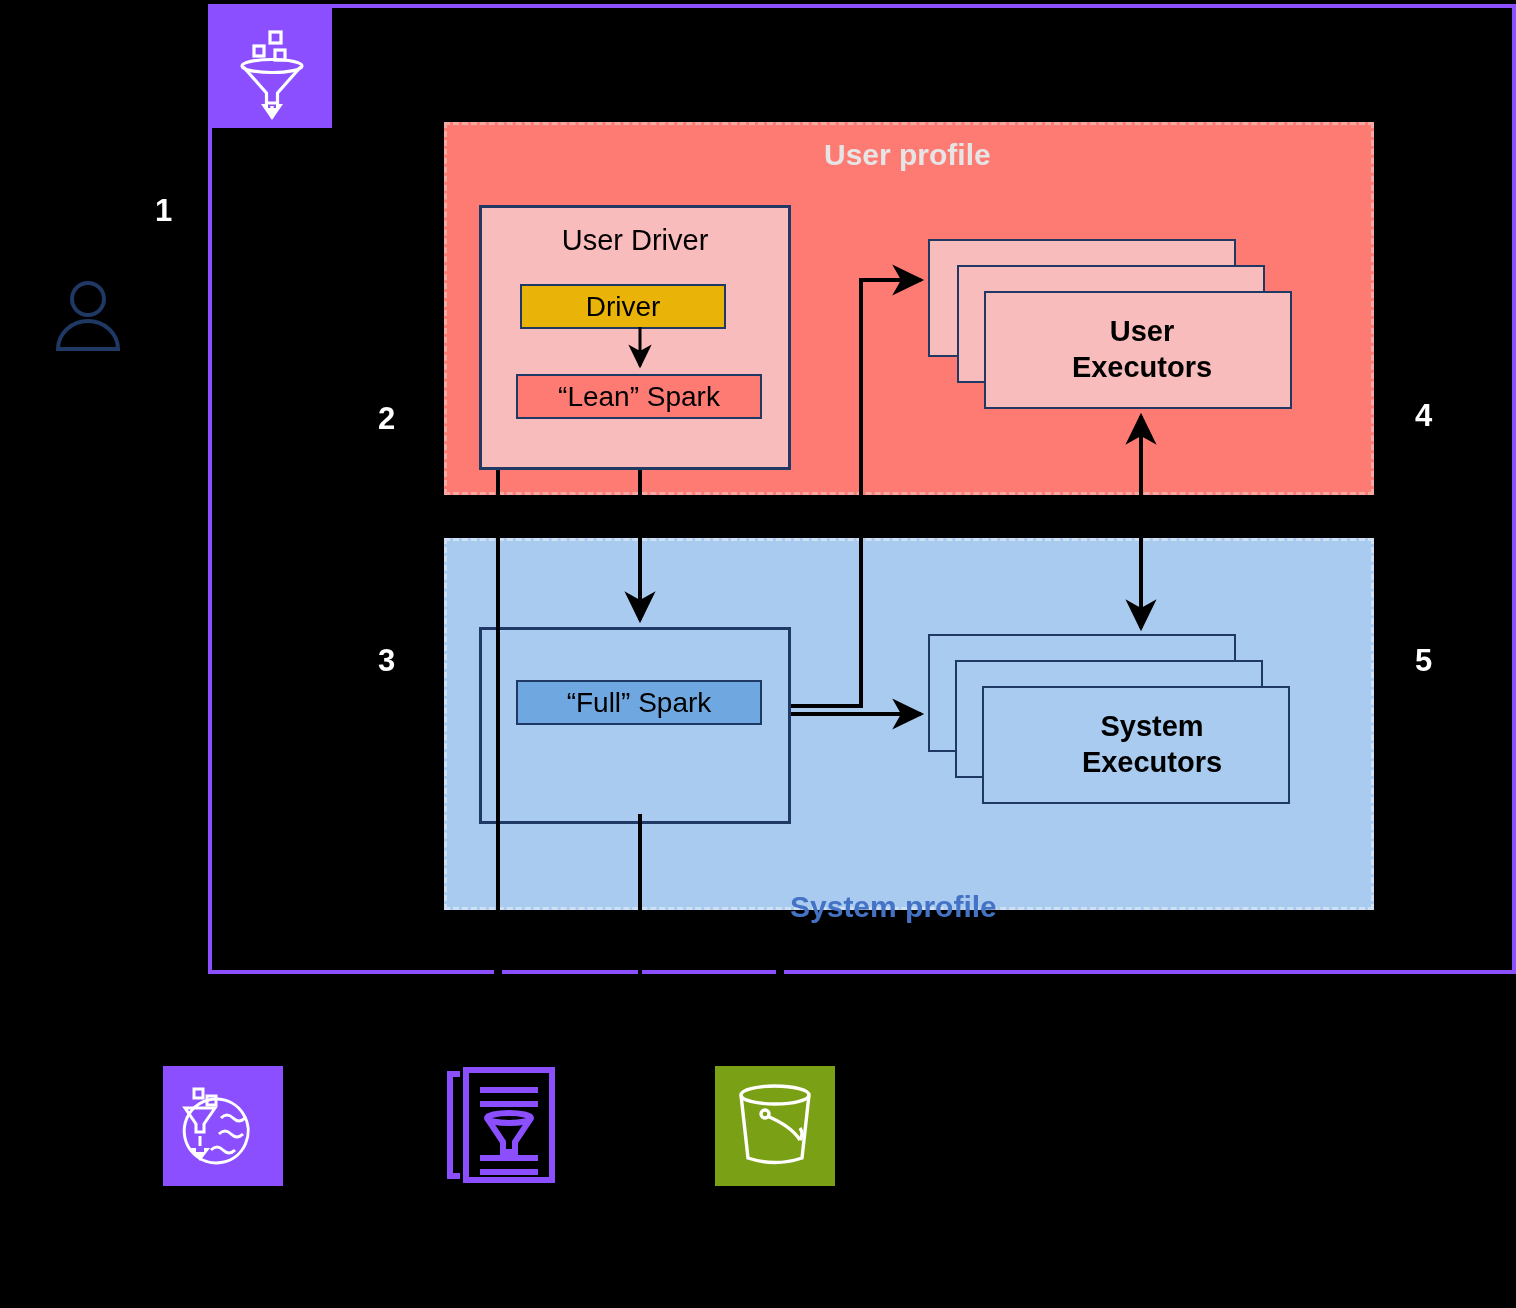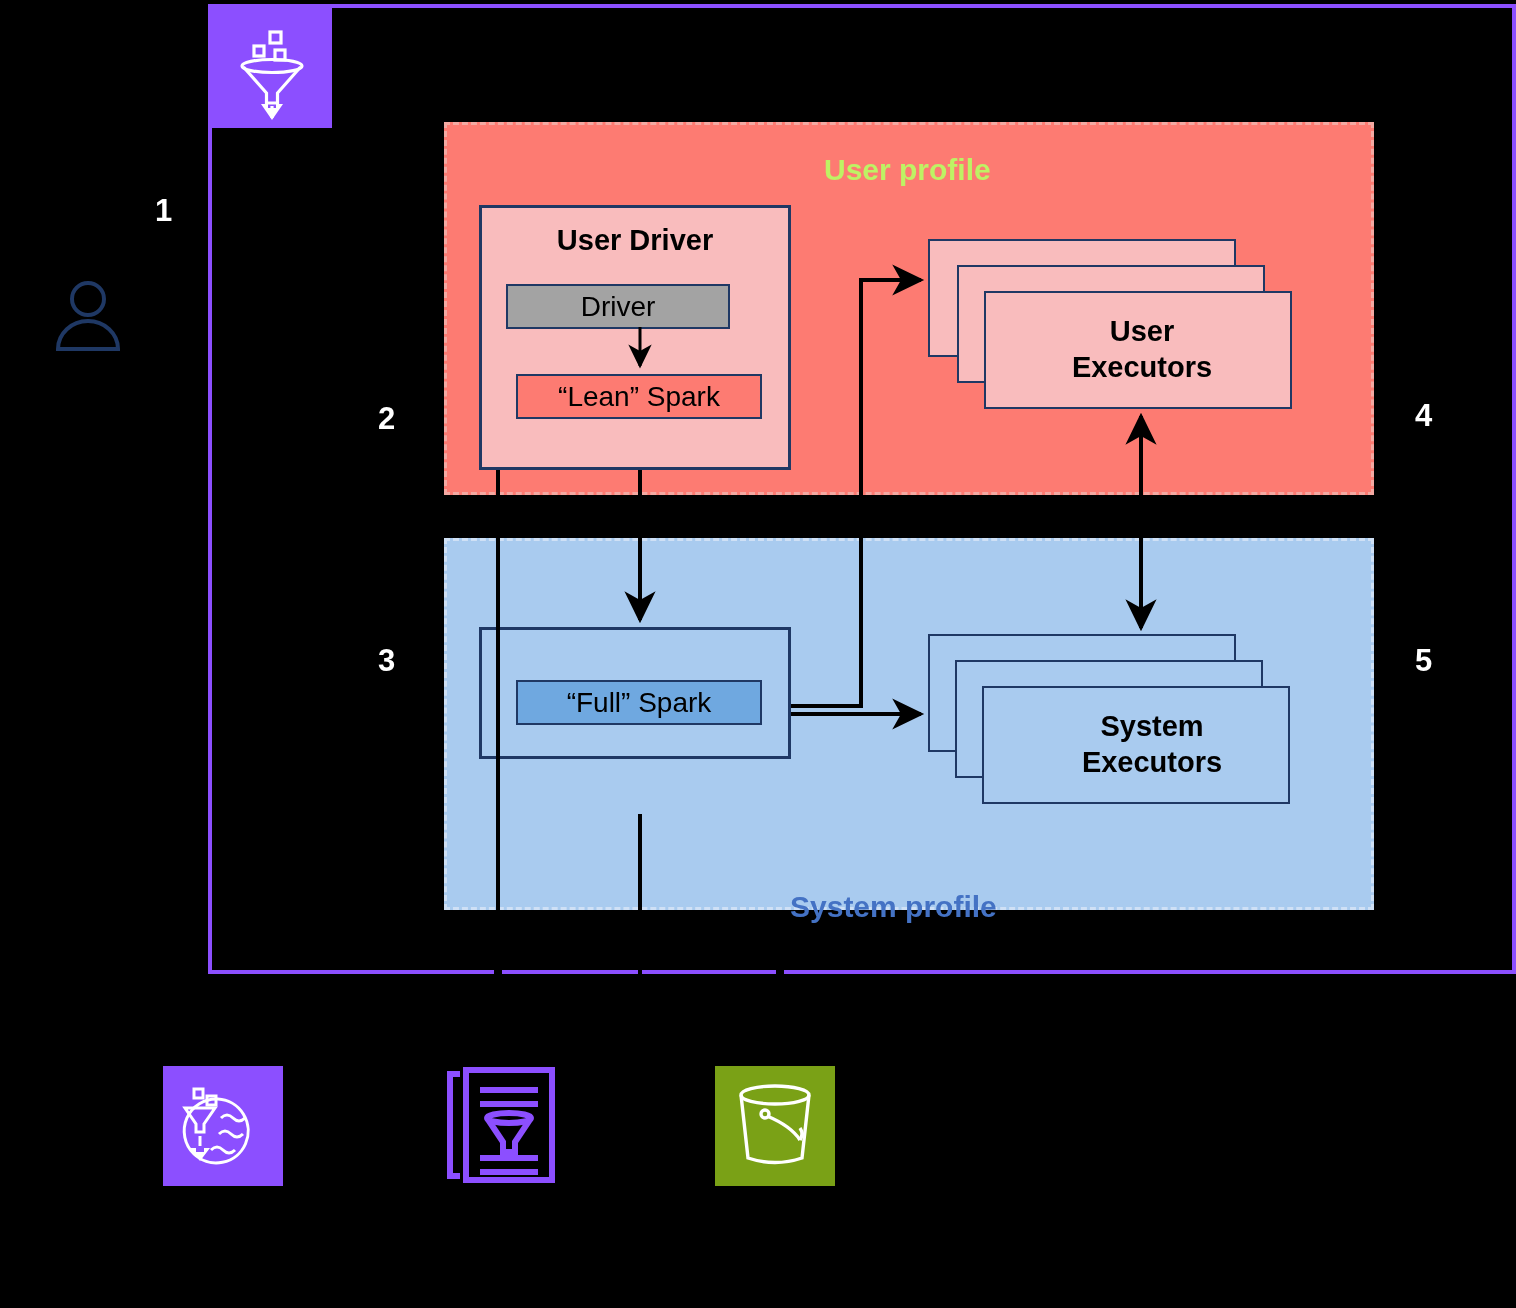--- a/index.html
+++ b/index.html
@@ -21,37 +21,37 @@
   #user-actor{left:48px;top:275px;width:80px;height:80px;}
 
   
   .step-num{color:#ffffff;font-size:31px;font-weight:bold;line-height:1;}
 
   
   #user-profile-zone{left:444px;top:122px;width:930px;height:373px;
       background:#fd7b72;border:3px dashed #f4a9a2;box-sizing:border-box;}
   #system-profile-zone{left:444px;top:538px;width:930px;height:372px;
       background:#a9cbef;border:3px dashed #cfe0f5;box-sizing:border-box;}
-  #user-profile-label{left:824px;top:153px;width:400px;color:#bef264;
+  #user-profile-label{left:824px;top:138px;width:400px;color:#e5e5e5;
       font-size:30px;font-weight:bold;}
   #system-profile-label{left:790px;top:862px;width:400px;color:#4472c4;
       font-size:30px;font-weight:bold;margin-top:28px;}
 
   
   #user-driver-box{left:479px;top:205px;width:312px;height:265px;
       background:#f9bcbd;border:3px solid #1f3864;box-sizing:border-box;}
-  #user-driver-title{left:0;top:16px;width:100%;font-size:29px;font-weight:bold;color:#000;}
-  #driver-sub-box{left:24px;top:76px;width:224px;height:45px;
-      background:#a3a3a3;border:2px solid #1f3864;box-sizing:border-box;
+  #user-driver-title{left:0;top:16px;width:100%;font-size:29px;font-weight:normal;color:#000;}
+  #driver-sub-box{left:38px;top:76px;width:206px;height:45px;
+      background:#eab308;border:2px solid #1f3864;box-sizing:border-box;
       font-size:28px;color:#000;}
   #lean-spark-box{left:34px;top:166px;width:246px;height:45px;
       background:#fd7b72;border:2px solid #1f3864;box-sizing:border-box;
       font-size:28px;color:#000;}
 
-  #system-driver-box{left:479px;top:627px;width:312px;height:132px;
+  #system-driver-box{left:479px;top:627px;width:312px;height:197px;
       background:#a9cbef;border:3px solid #1f3864;box-sizing:border-box;}
   #full-spark-box{left:34px;top:50px;width:246px;height:45px;
       background:#6fa8e0;border:2px solid #1f3864;box-sizing:border-box;
       font-size:28px;color:#000;}
   #system-driver-title{left:0;top:127px;width:100%;font-size:29px;font-weight:bold;color:#000;}
 
   
   .exec-card{border:2px solid #1f3864;box-sizing:border-box;}
   .exec-front{font-size:29px;font-weight:bold;color:#000;line-height:1.24;}
   .user-exec{background:#f9bcbd;}

